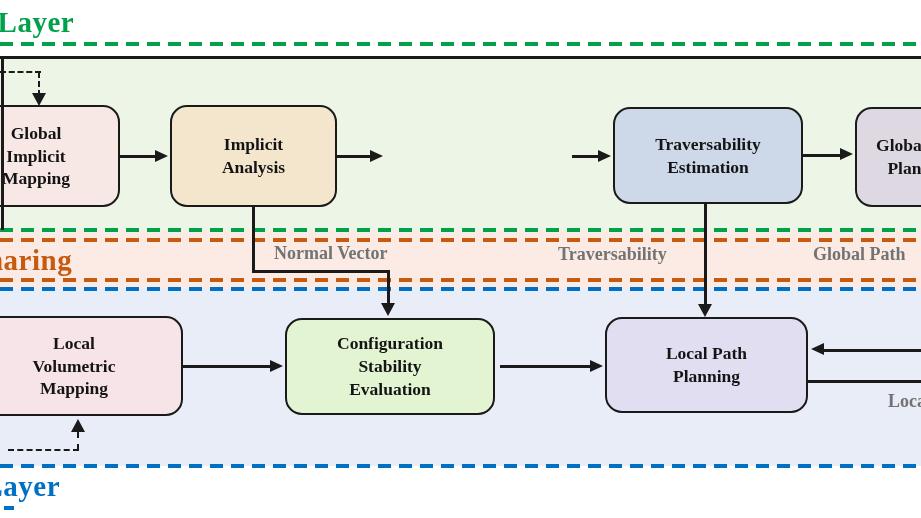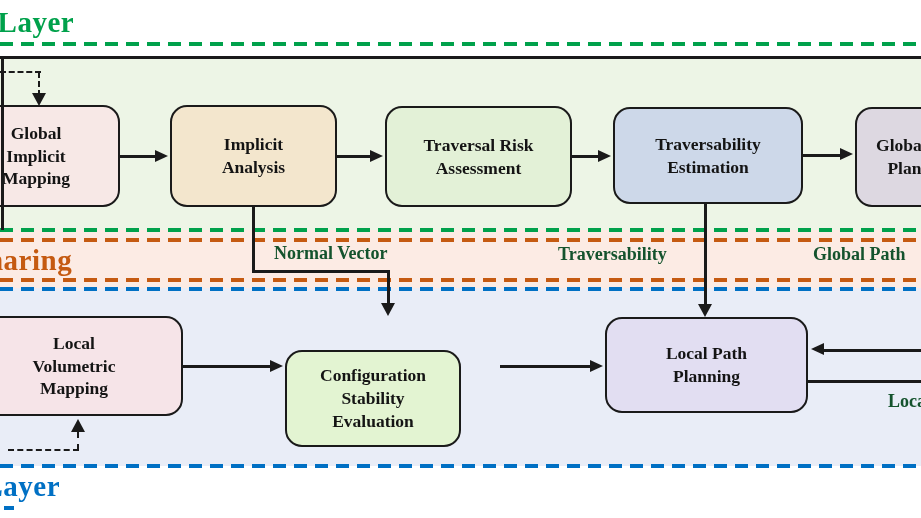--- a/index.html
+++ b/index.html
@@ -19,21 +19,21 @@
     display:flex;align-items:center;justify-content:center;text-align:center;
     font-size:17.5px;line-height:1.3;white-space:pre-line;z-index:3;
   }
   .arr{position:absolute;width:0;height:0;z-index:4;}
   .arr-right{border-top:6.5px solid transparent;border-bottom:6.5px solid transparent;border-left:13px solid #1a1a1a;}
   .arr-left{border-top:6.5px solid transparent;border-bottom:6.5px solid transparent;border-right:13px solid #1a1a1a;}
   .arr-down{border-left:7px solid transparent;border-right:7px solid transparent;border-top:13px solid #1a1a1a;}
   .arr-up{border-left:7px solid transparent;border-right:7px solid transparent;border-bottom:13px solid #1a1a1a;}
   .dashed-h{position:absolute;border-top:2px dashed #1a1a1a;z-index:4;}
   .dashed-v{position:absolute;border-left:2px dashed #1a1a1a;z-index:4;}
-  .elabel{position:absolute;font-size:18px;white-space:nowrap;z-index:3;color:#14532d;}
+  .elabel{position:absolute;font-size:18px;white-space:nowrap;z-index:3;color:#737373;}
   .layer-label{position:absolute;font-size:29px;letter-spacing:.5px;white-space:nowrap;z-index:3;}
 </style>
 </head>
 <body>
 
 <div id="canvas">
 
   <div class="band" style="top: 57px; height: 173px; background-color: rgb(237, 245, 230);"></div>
   <div class="band" style="top: 230px; height: 58px; background-color: rgb(252, 235, 228);"></div>
   <div class="band" style="top: 288px; height: 178px; background-color: rgb(233, 237, 247);"></div>
@@ -51,31 +51,29 @@
 
   <div class="layer-label" style="left: -97px; top: 6px; color: rgb(0, 161, 75);">Global Layer</div>
   <div class="layer-label" style="left: -99px; top: 244px; color: rgb(197, 90, 17);">Data Sharing</div>
   <div class="layer-label" style="left: -96px; top: 470px; color: rgb(0, 112, 196);">Local Layer</div>
 
   <div class="node" style="left: -48px; top: 105px; width: 168px; height: 102px; background-color: rgb(247, 232, 230);">Global
 Implicit
 Mapping</div>
   <div class="node" style="left: 170px; top: 105px; width: 167px; height: 102px; background-color: rgb(243, 230, 205);">Implicit
 Analysis</div>
-  <div class="node" style="left: 385px; top: 106px; width: 187px; height: 101px; background-color: rgb(227, 241, 215);">Traversal Risk
-Assessment</div>
   <div class="node" style="left: 613px; top: 107px; width: 190px; height: 97px; background-color: rgb(205, 216, 233);">Traversability
 Estimation</div>
   <div class="node" style="left: 855px; top: 107px; width: 132px; height: 100px; background-color: rgb(221, 216, 225);">Global Path
 Planning</div>
 
   <div class="node" style="left: -35px; top: 316px; width: 218px; height: 100px; background-color: rgb(246, 228, 232);">Local
 Volumetric
 Mapping</div>
-  <div class="node" style="left: 285px; top: 318px; width: 176px; height: 97px; background-color: rgb(227, 244, 210); margin-top: 32px;">Configuration
+  <div class="node" style="left: 285px; top: 318px; width: 210px; height: 97px; background-color: rgb(227, 244, 210);">Configuration
 Stability
 Evaluation</div>
   <div class="node" style="left: 605px; top: 317px; width: 203px; height: 96px; background-color: rgb(226, 222, 242);">Local Path
 Planning</div>
 
   <div class="elabel" style="left:274px;top:243px;">Normal Vector</div>
   <div class="elabel" style="left:558px;top:244px;">Traversability</div>
   <div class="elabel" style="left:813px;top:244px;">Global Path</div>
   <div class="elabel" style="left:888px;top:391px;">Local Path</div>
 

